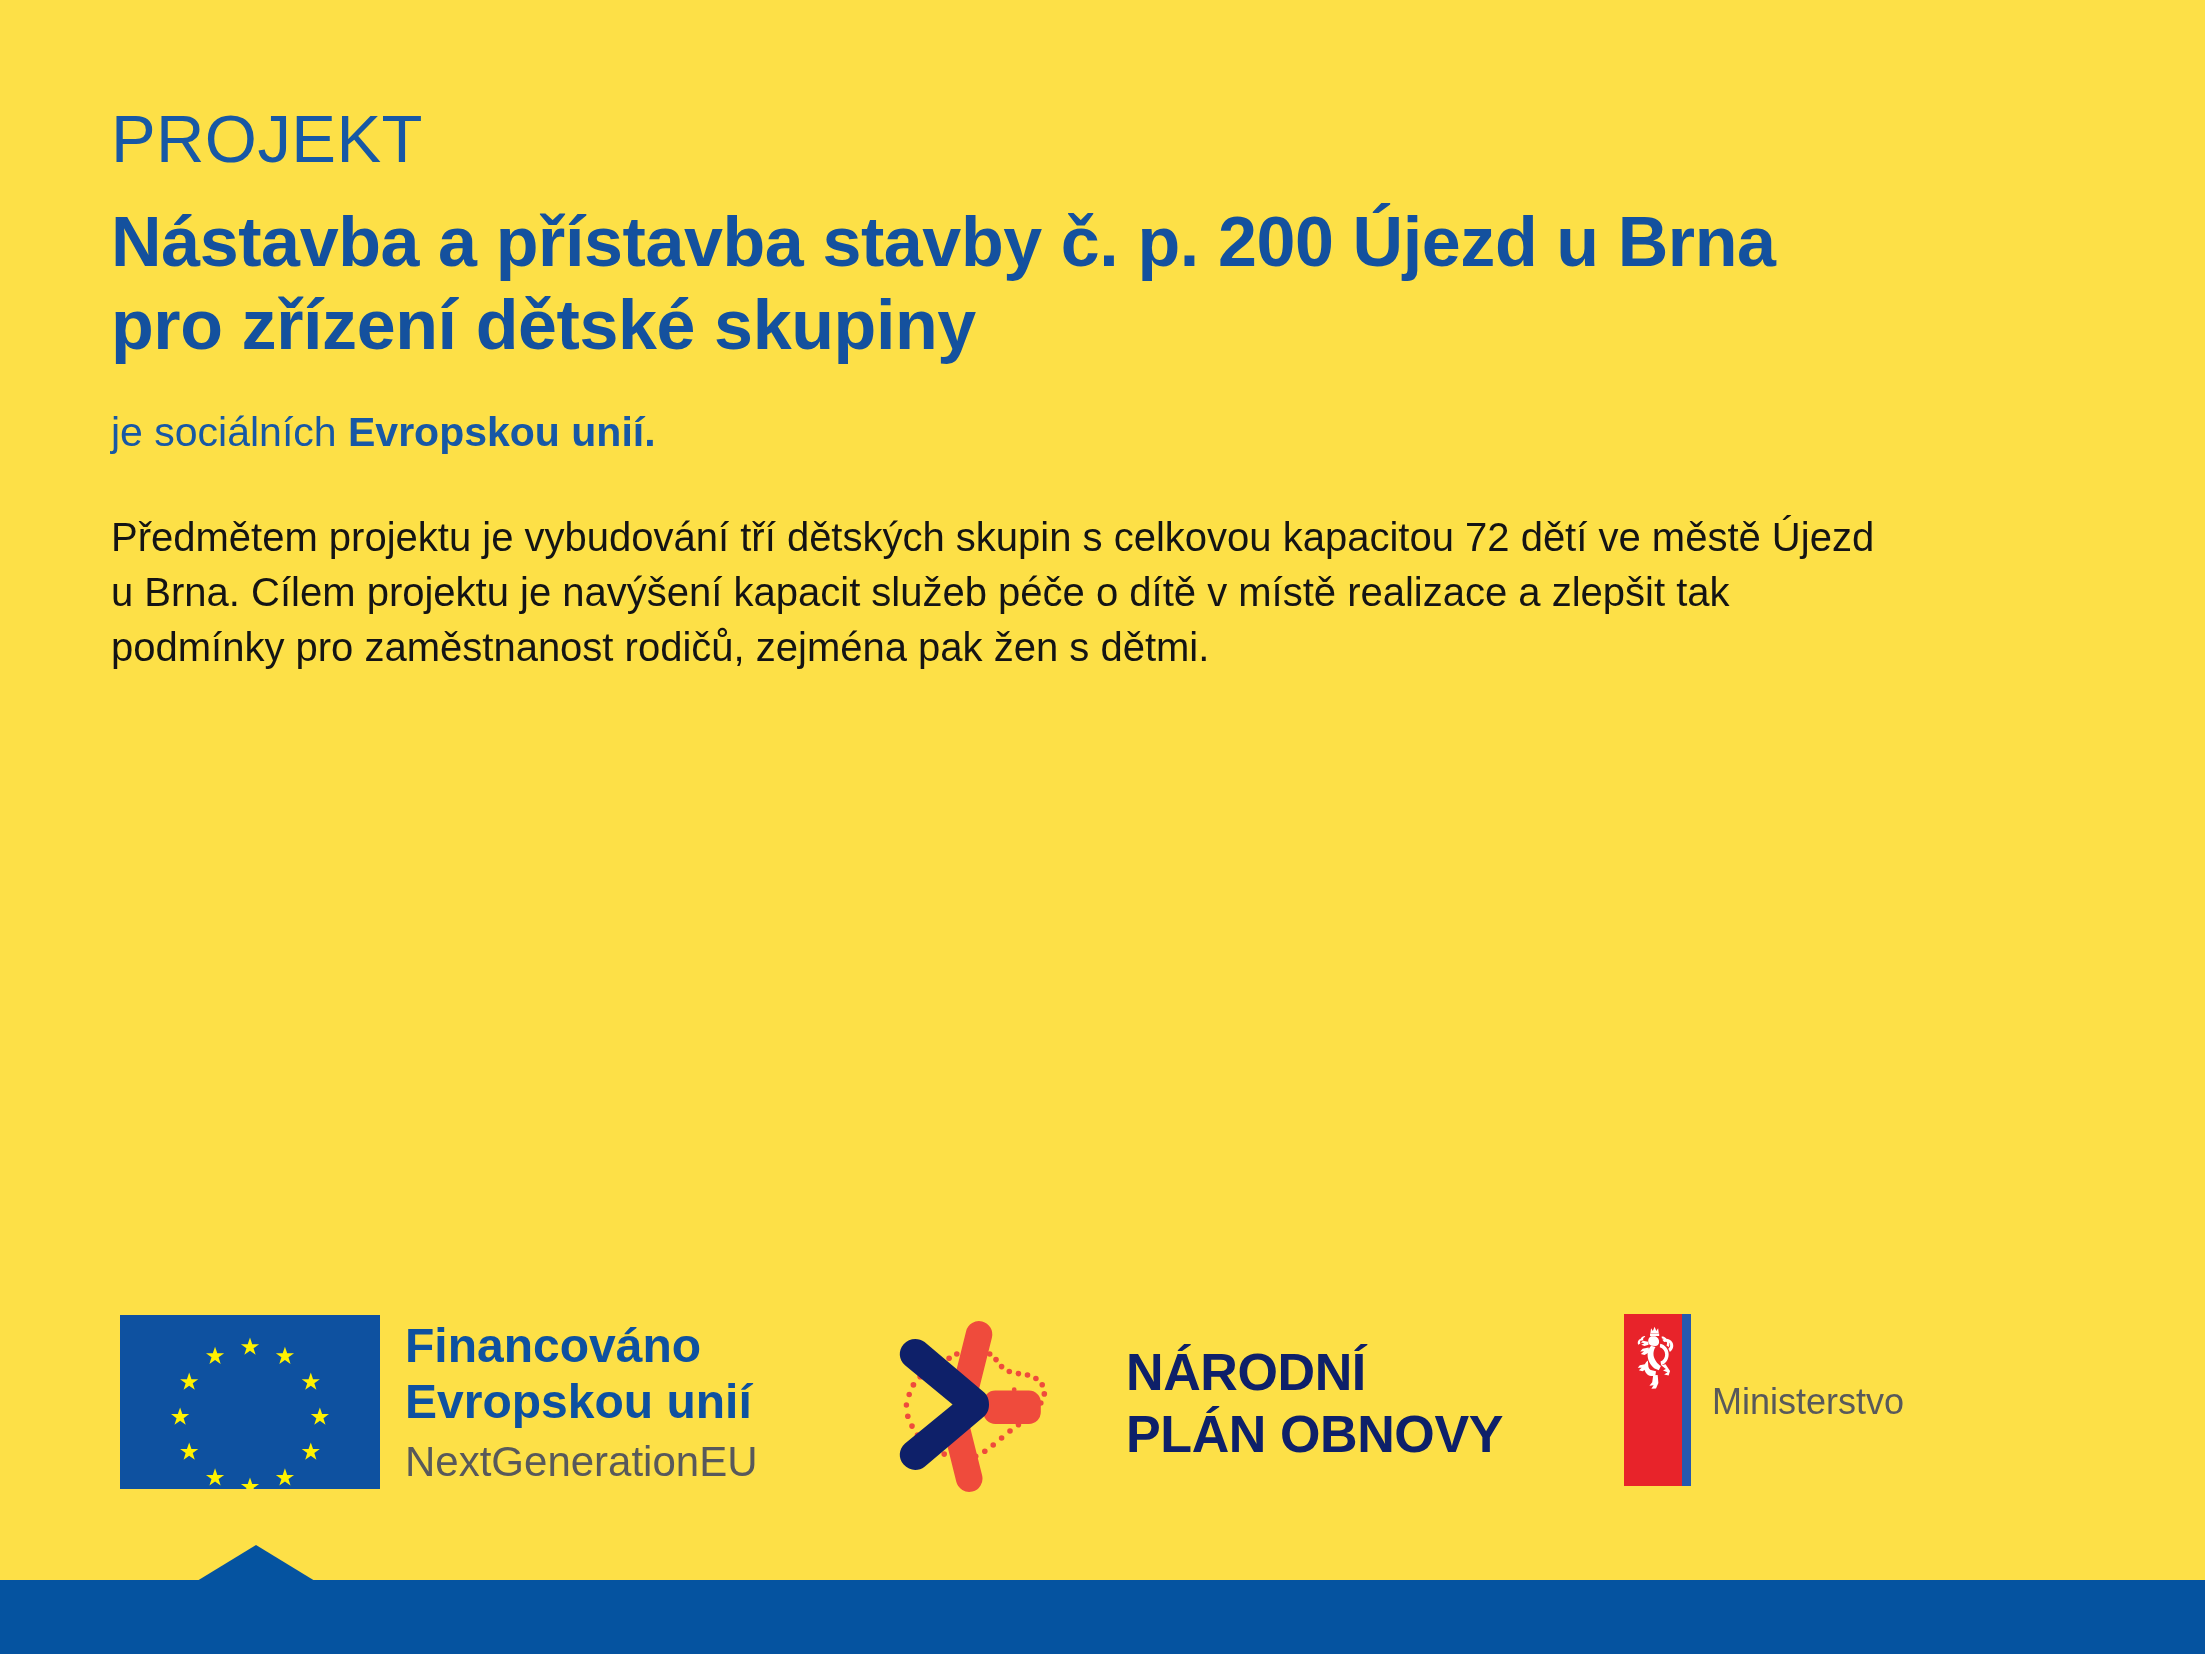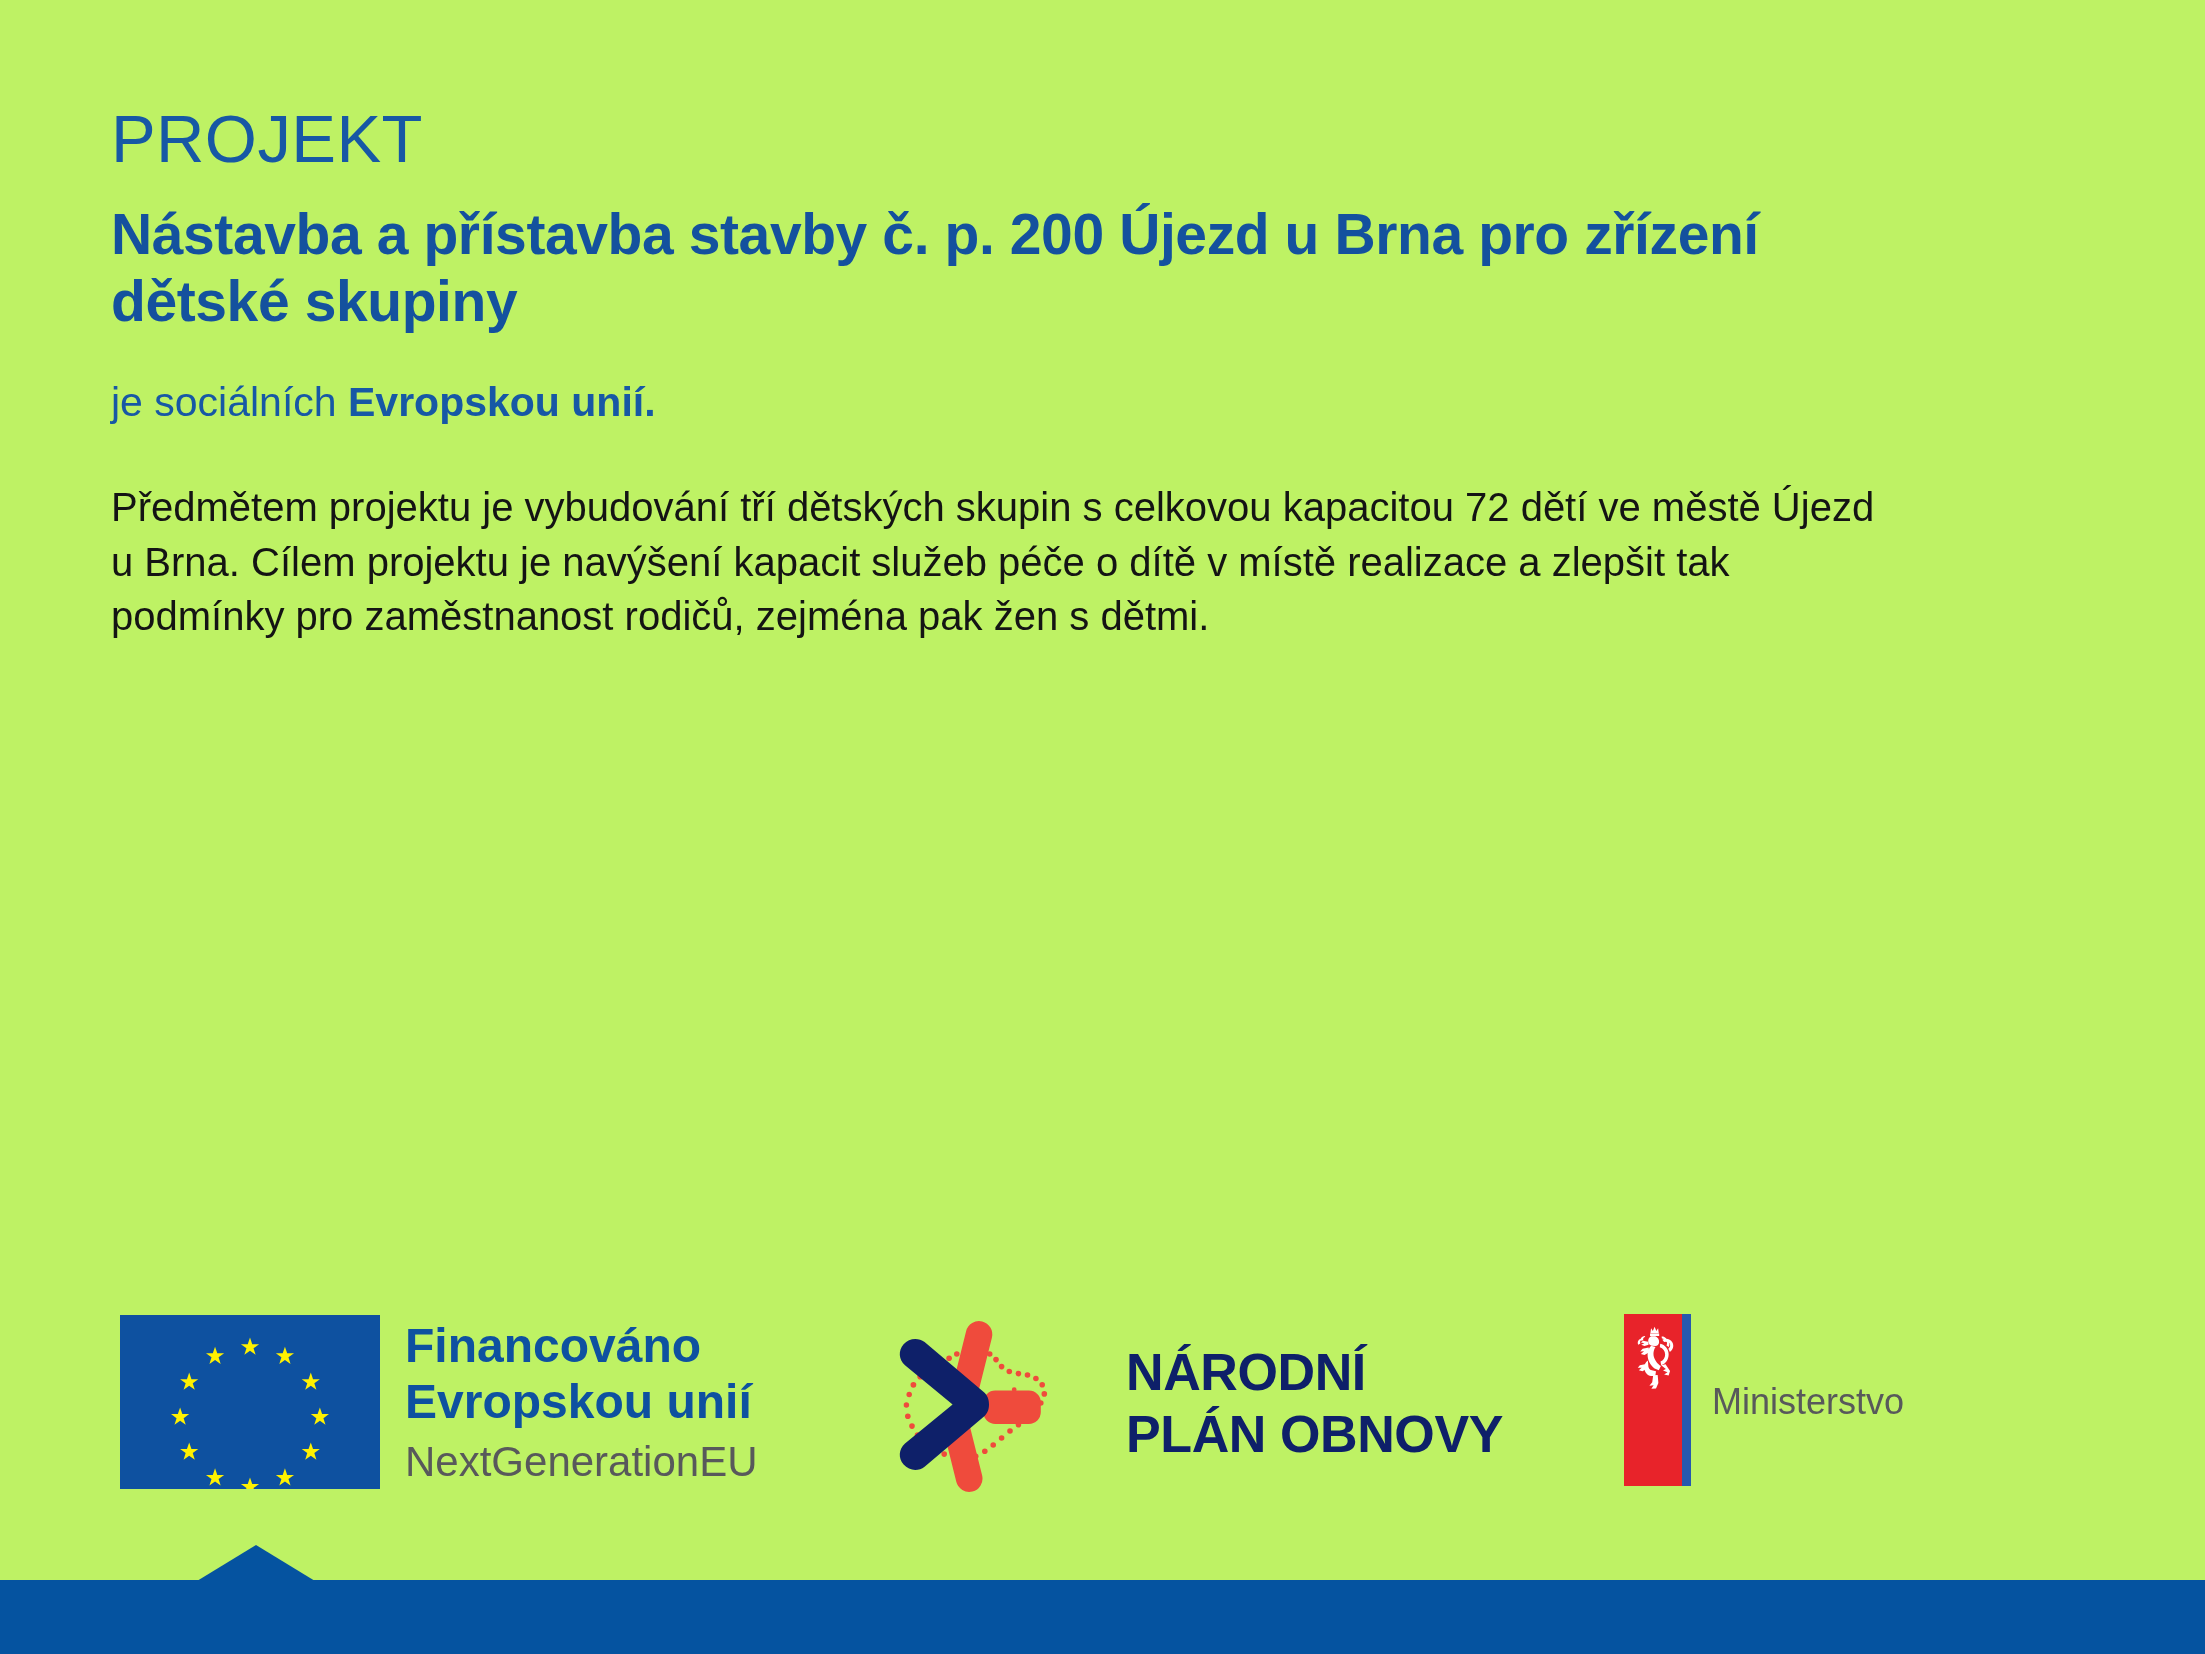--- a/index.html
+++ b/index.html
@@ -13,21 +13,21 @@
     font-family: "Liberation Sans", sans-serif;
     -webkit-font-smoothing: antialiased;
     overflow: hidden;
     position: relative;
   }
 
   .page {
     position: relative;
     width: 2205px;
     height: 1654px;
-    background: #bef264;
+    background: #fde047;
     overflow: hidden;
   }
 
   
   .content {
     position: absolute;
     left: 111px;
     top: 105px;
     width: 1988px;
   }
@@ -36,21 +36,21 @@
     font-size: 67px;
     line-height: 1.0;
     letter-spacing: 0.4px;
     color: #1758A5;
     font-weight: 400;
     margin: 0 0 29px 0;
     white-space: nowrap;
   }
 
   .headline {
-    font-size: 57px;
+    font-size: 70px;
     line-height: 1.18;
     color: #14519E;
     font-weight: bold;
     margin: 0;
     letter-spacing: -0.4px;
     max-width: 1736px;
   }
 
   .funded-line {
     margin-top: 41px;

